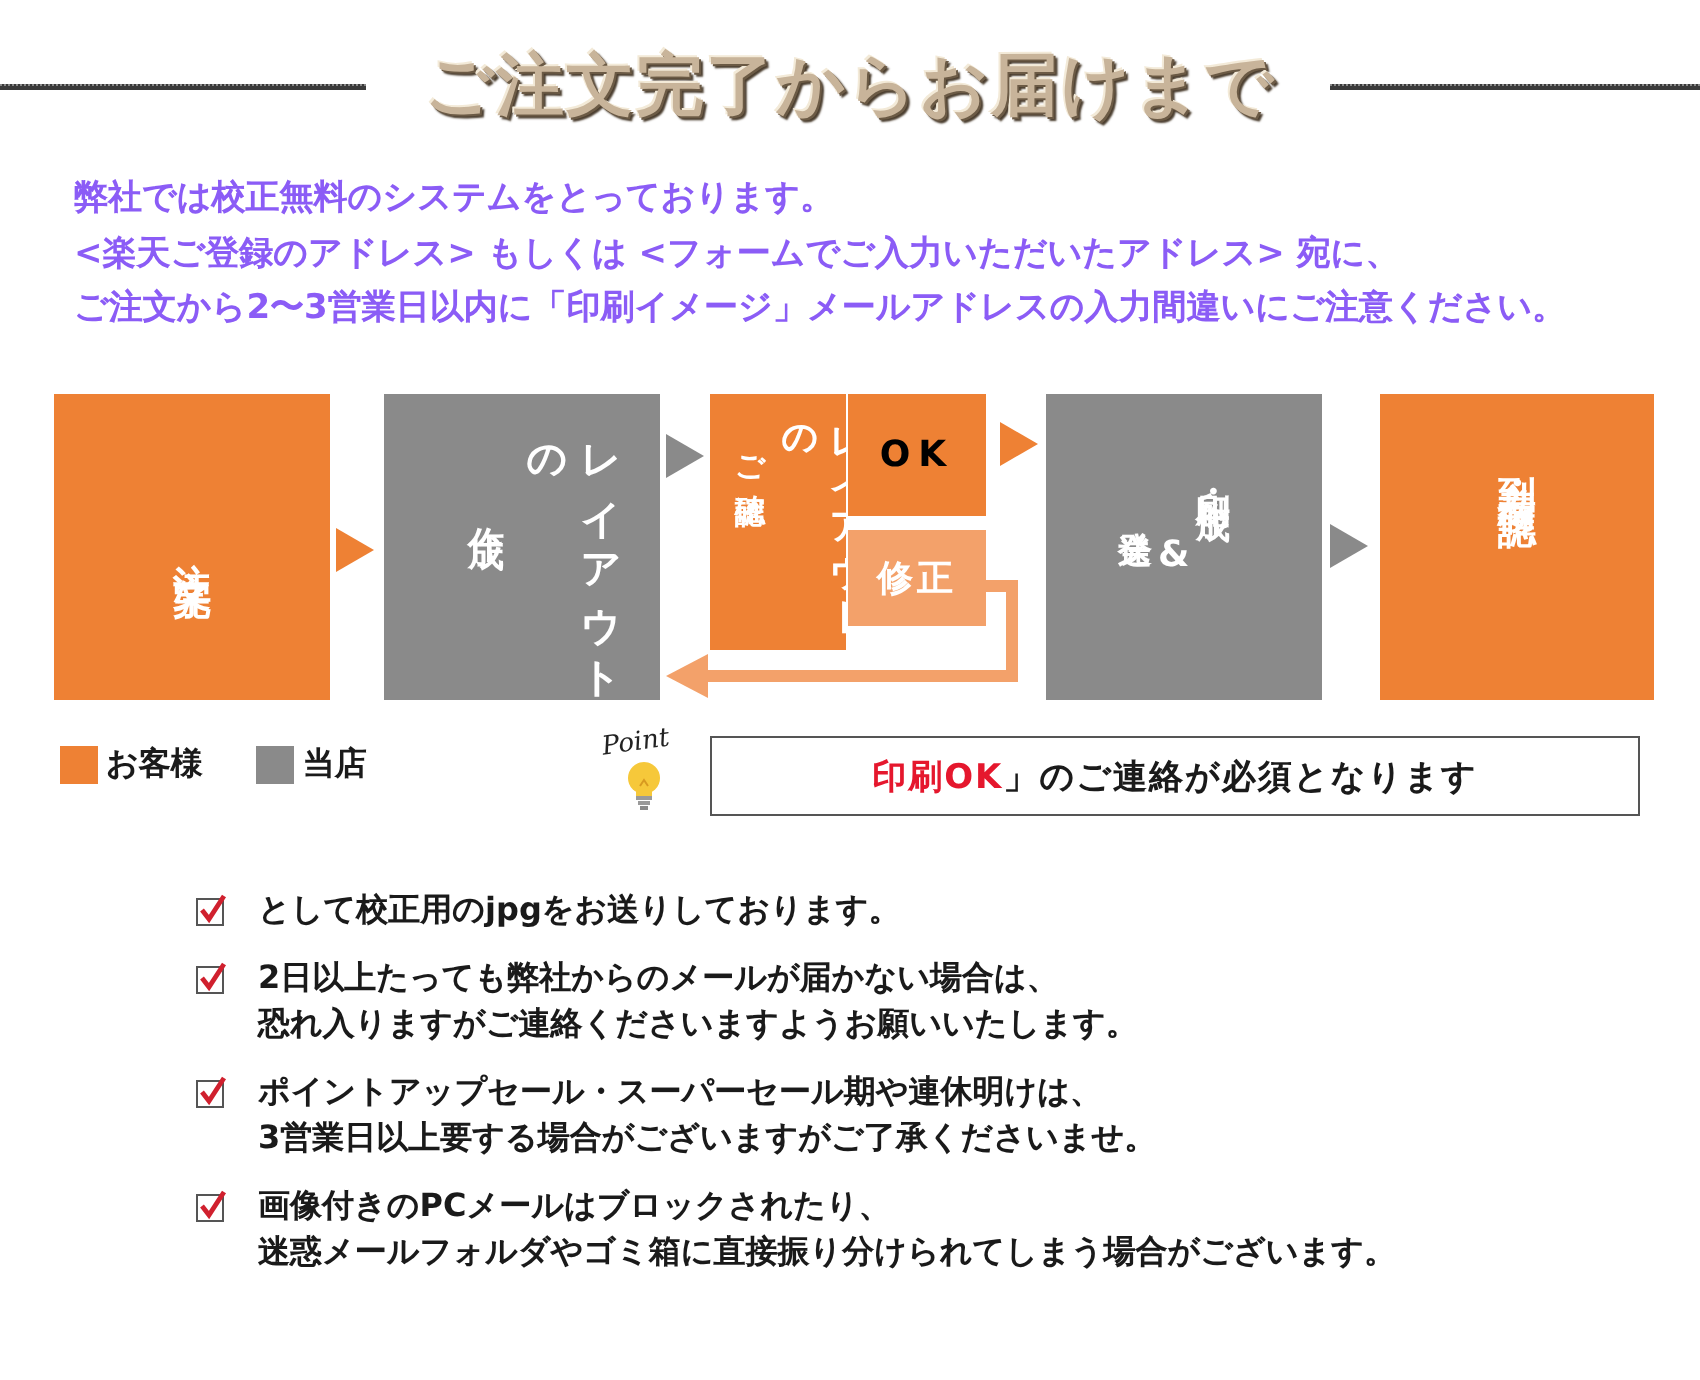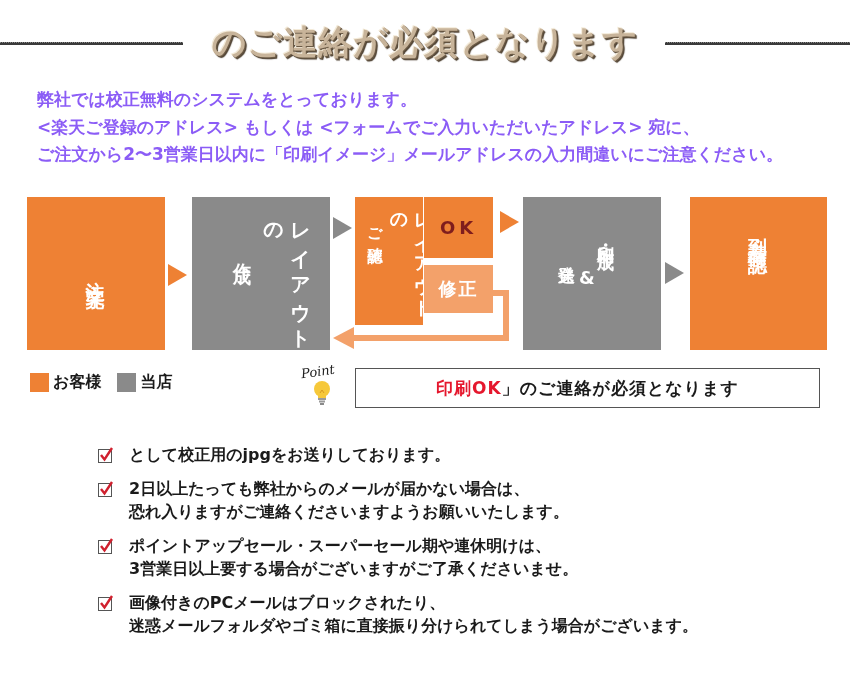--- a/index.html
+++ b/index.html
@@ -20,21 +20,21 @@
   .orange { background: #ee8134; }
   .gray { background: #8a8a8a; }
   .light-orange { background: #f3a16a; }
   .vtext { writing-mode: vertical-rl; text-orientation: upright; font-size: 18px; letter-spacing: 3px; }
   .vtext-sm { writing-mode: vertical-rl; text-orientation: upright; font-size: 15px; letter-spacing: 1px; }
 
   .arrow-tri { position: absolute; width: 0; height: 0; border-top: 11px solid transparent; border-bottom: 11px solid transparent; }
   .arrow-tri.orange-tri { border-left: 19px solid #ee8134; }
   .arrow-tri.gray-tri { border-left: 19px solid #8a8a8a; }
 
-  .legend { position: absolute; top: 372px; left: 30px; display: flex; align-items: center; font-size: 16px; font-weight: bold; }
+  .legend { position: absolute; top: 372px; left: 30px; display: flex; align-items: center; font-size: 16px; font-weight: bold; gap: 11px; }
   .legend .sw { width: 19px; height: 19px; margin-right: 4px; }
   .legend .item { display: flex; align-items: center; margin-right: 16px; }
 
   .callout { position: absolute; left: 355px; top: 368px; width: 465px; height: 40px; border: 1px solid #555; background: #fff;
     font-size: 17px; font-weight: bold; display: flex; align-items: center; justify-content: center; letter-spacing: 1px; white-space: nowrap; }
   .callout .hl { color: #e5172d; }
   .callout-notch { position: absolute; left: 405px; top: 352px; width: 0; height: 0; }
 
   .point-label { position: absolute; left: 301px; top: 364px; font-family: "DejaVu Serif", serif; font-style: italic; font-size: 13px; color: #222; transform: rotate(-8deg); }
   .bulb { position: absolute; left: 313px; top: 380px; }
@@ -42,21 +42,21 @@
   .checklist { position: absolute; left: 96px; top: 443px; }
   .check-item { position: relative; padding-left: 33px; font-size: 16px; font-weight: bold; line-height: 23px; margin-bottom: 11px; white-space: nowrap; }
   .check-item .cb { position: absolute; left: 2px; top: 4px; width: 16px; height: 16px; }
   .check-item .line { display: block; }
 </style>
 </head>
 <body>
 
 <div class="title-wrap">
   <div class="title-line left"></div>
-  <h1 class="title-text">のご連絡が必須となります</h1>
+  <h1 class="title-text">ご注文完了からお届けまで</h1>
   <div class="title-line right"></div>
 </div>
 
 <div class="intro">
   <div>弊社では校正無料のシステムをとっております。</div>
   <div>&lt;楽天ご登録のアドレス&gt; もしくは &lt;フォームでご入力いただいたアドレス&gt; 宛に、</div>
   <div>ご注文から2〜3営業日以内に「印刷イメージ」メールアドレスの入力間違いにご注意ください。</div>
 </div>
 
 <div class="box orange" style="left:27px; top:197px; width:138px; height:153px; display:flex; align-items:center; justify-content:center;">
@@ -68,21 +68,21 @@
   <span class="vtext" style="position:absolute; left:69px; top:12px; font-size:20px; letter-spacing:4px;">レイアウトの</span>
   <span class="vtext" style="position:absolute; left:38px; top:52px;">作成</span>
 </div>
 <div class="arrow-tri gray-tri" style="left:333px; top:217px;"></div>
 
 <div class="box orange" style="left:355px; top:197px; width:68px; height:128px;">
   <span class="vtext" style="position:absolute; left:32px; top:4px; font-size:18px; letter-spacing:1px;">レイアウトの</span>
   <span class="vtext-sm" style="position:absolute; left:10px; top:20px;">ご確認</span>
 </div>
 <div class="box orange" style="left:424px; top:197px; width:69px; height:61px; display:flex; align-items:center; justify-content:center;">
-  <span style="color:#7f1d1d; font-size:18px; letter-spacing:4px;">OK</span>
+  <span style="color:#000000; font-size:18px; letter-spacing:4px;">OK</span>
 </div>
 <div class="box light-orange" style="left:424px; top:265px; width:69px; height:48px; display:flex; align-items:center; justify-content:center;">
   <span style="font-size:18px; letter-spacing:2px;">修正</span>
 </div>
 <div class="arrow-tri orange-tri" style="left:500px; top:211px;"></div>
 
 <svg style="position:absolute; left:330px; top:290px;" width="182" height="60" viewBox="0 0 182 60">
   <polyline points="163,3 176,3 176,48 22,48" fill="none" stroke="#f3a16a" stroke-width="6"></polyline>
   <polygon points="3,48 24,37 24,59" fill="#f3a16a"></polygon>
 </svg>

